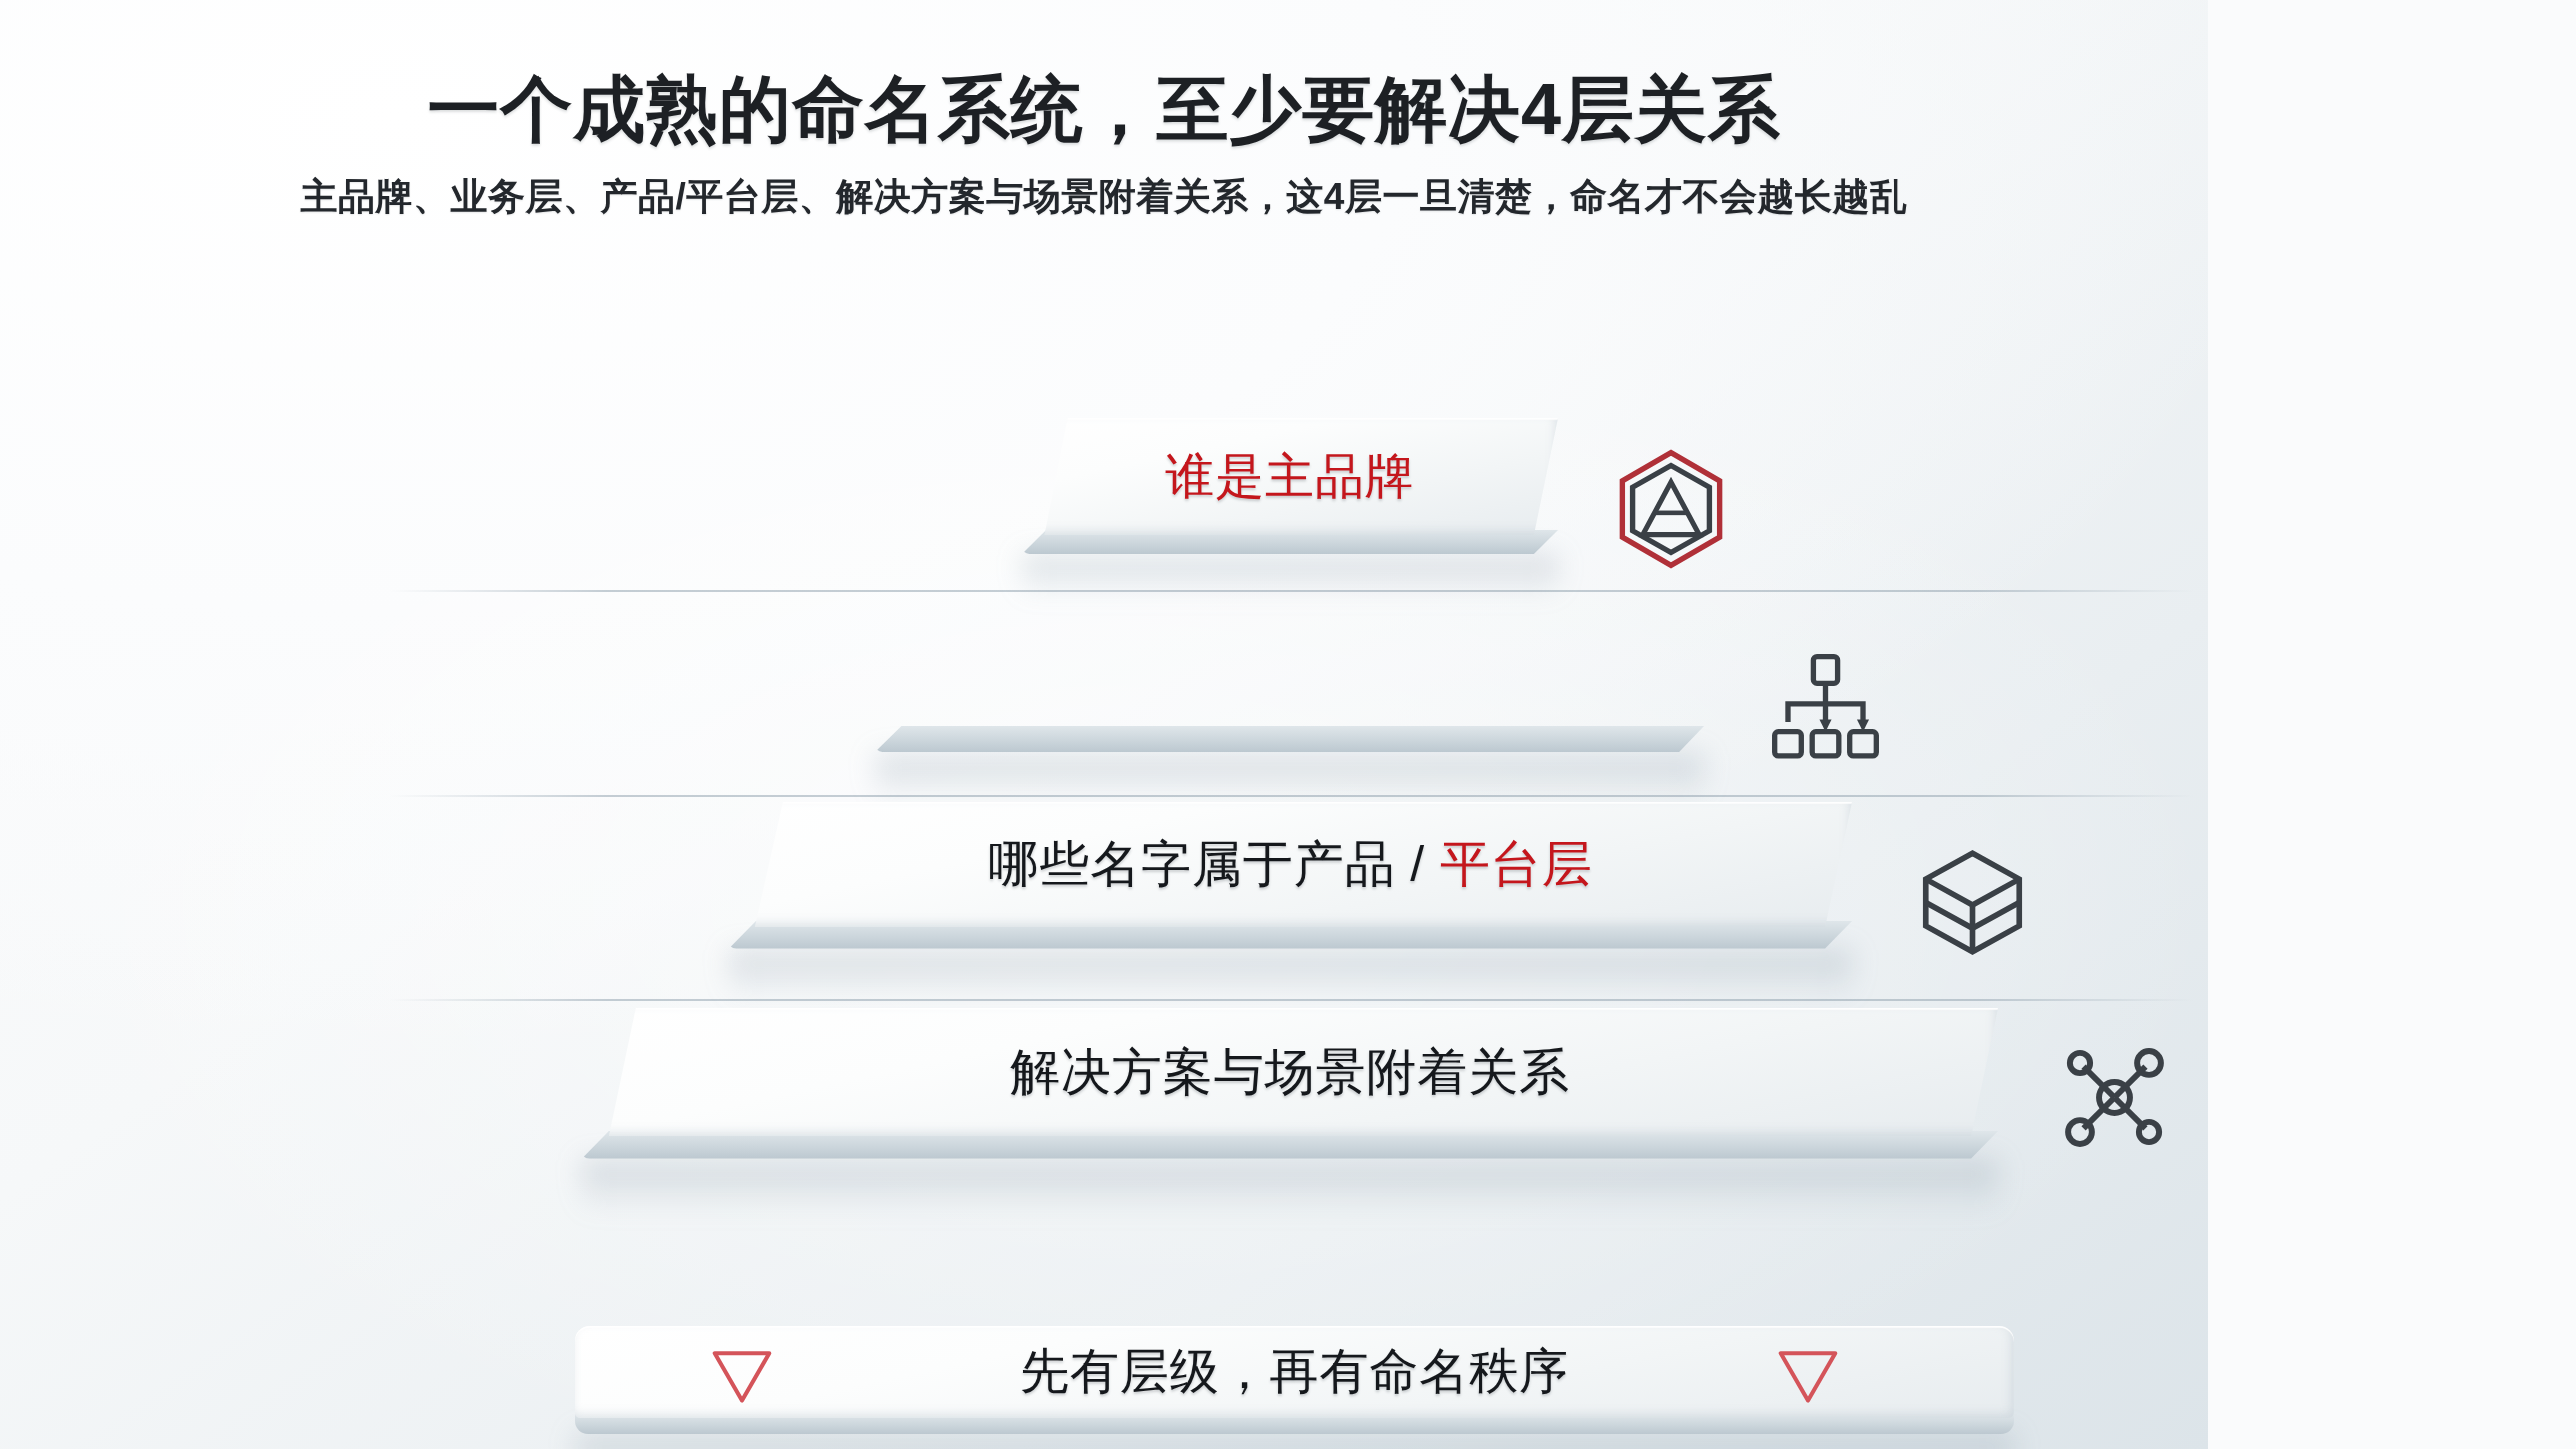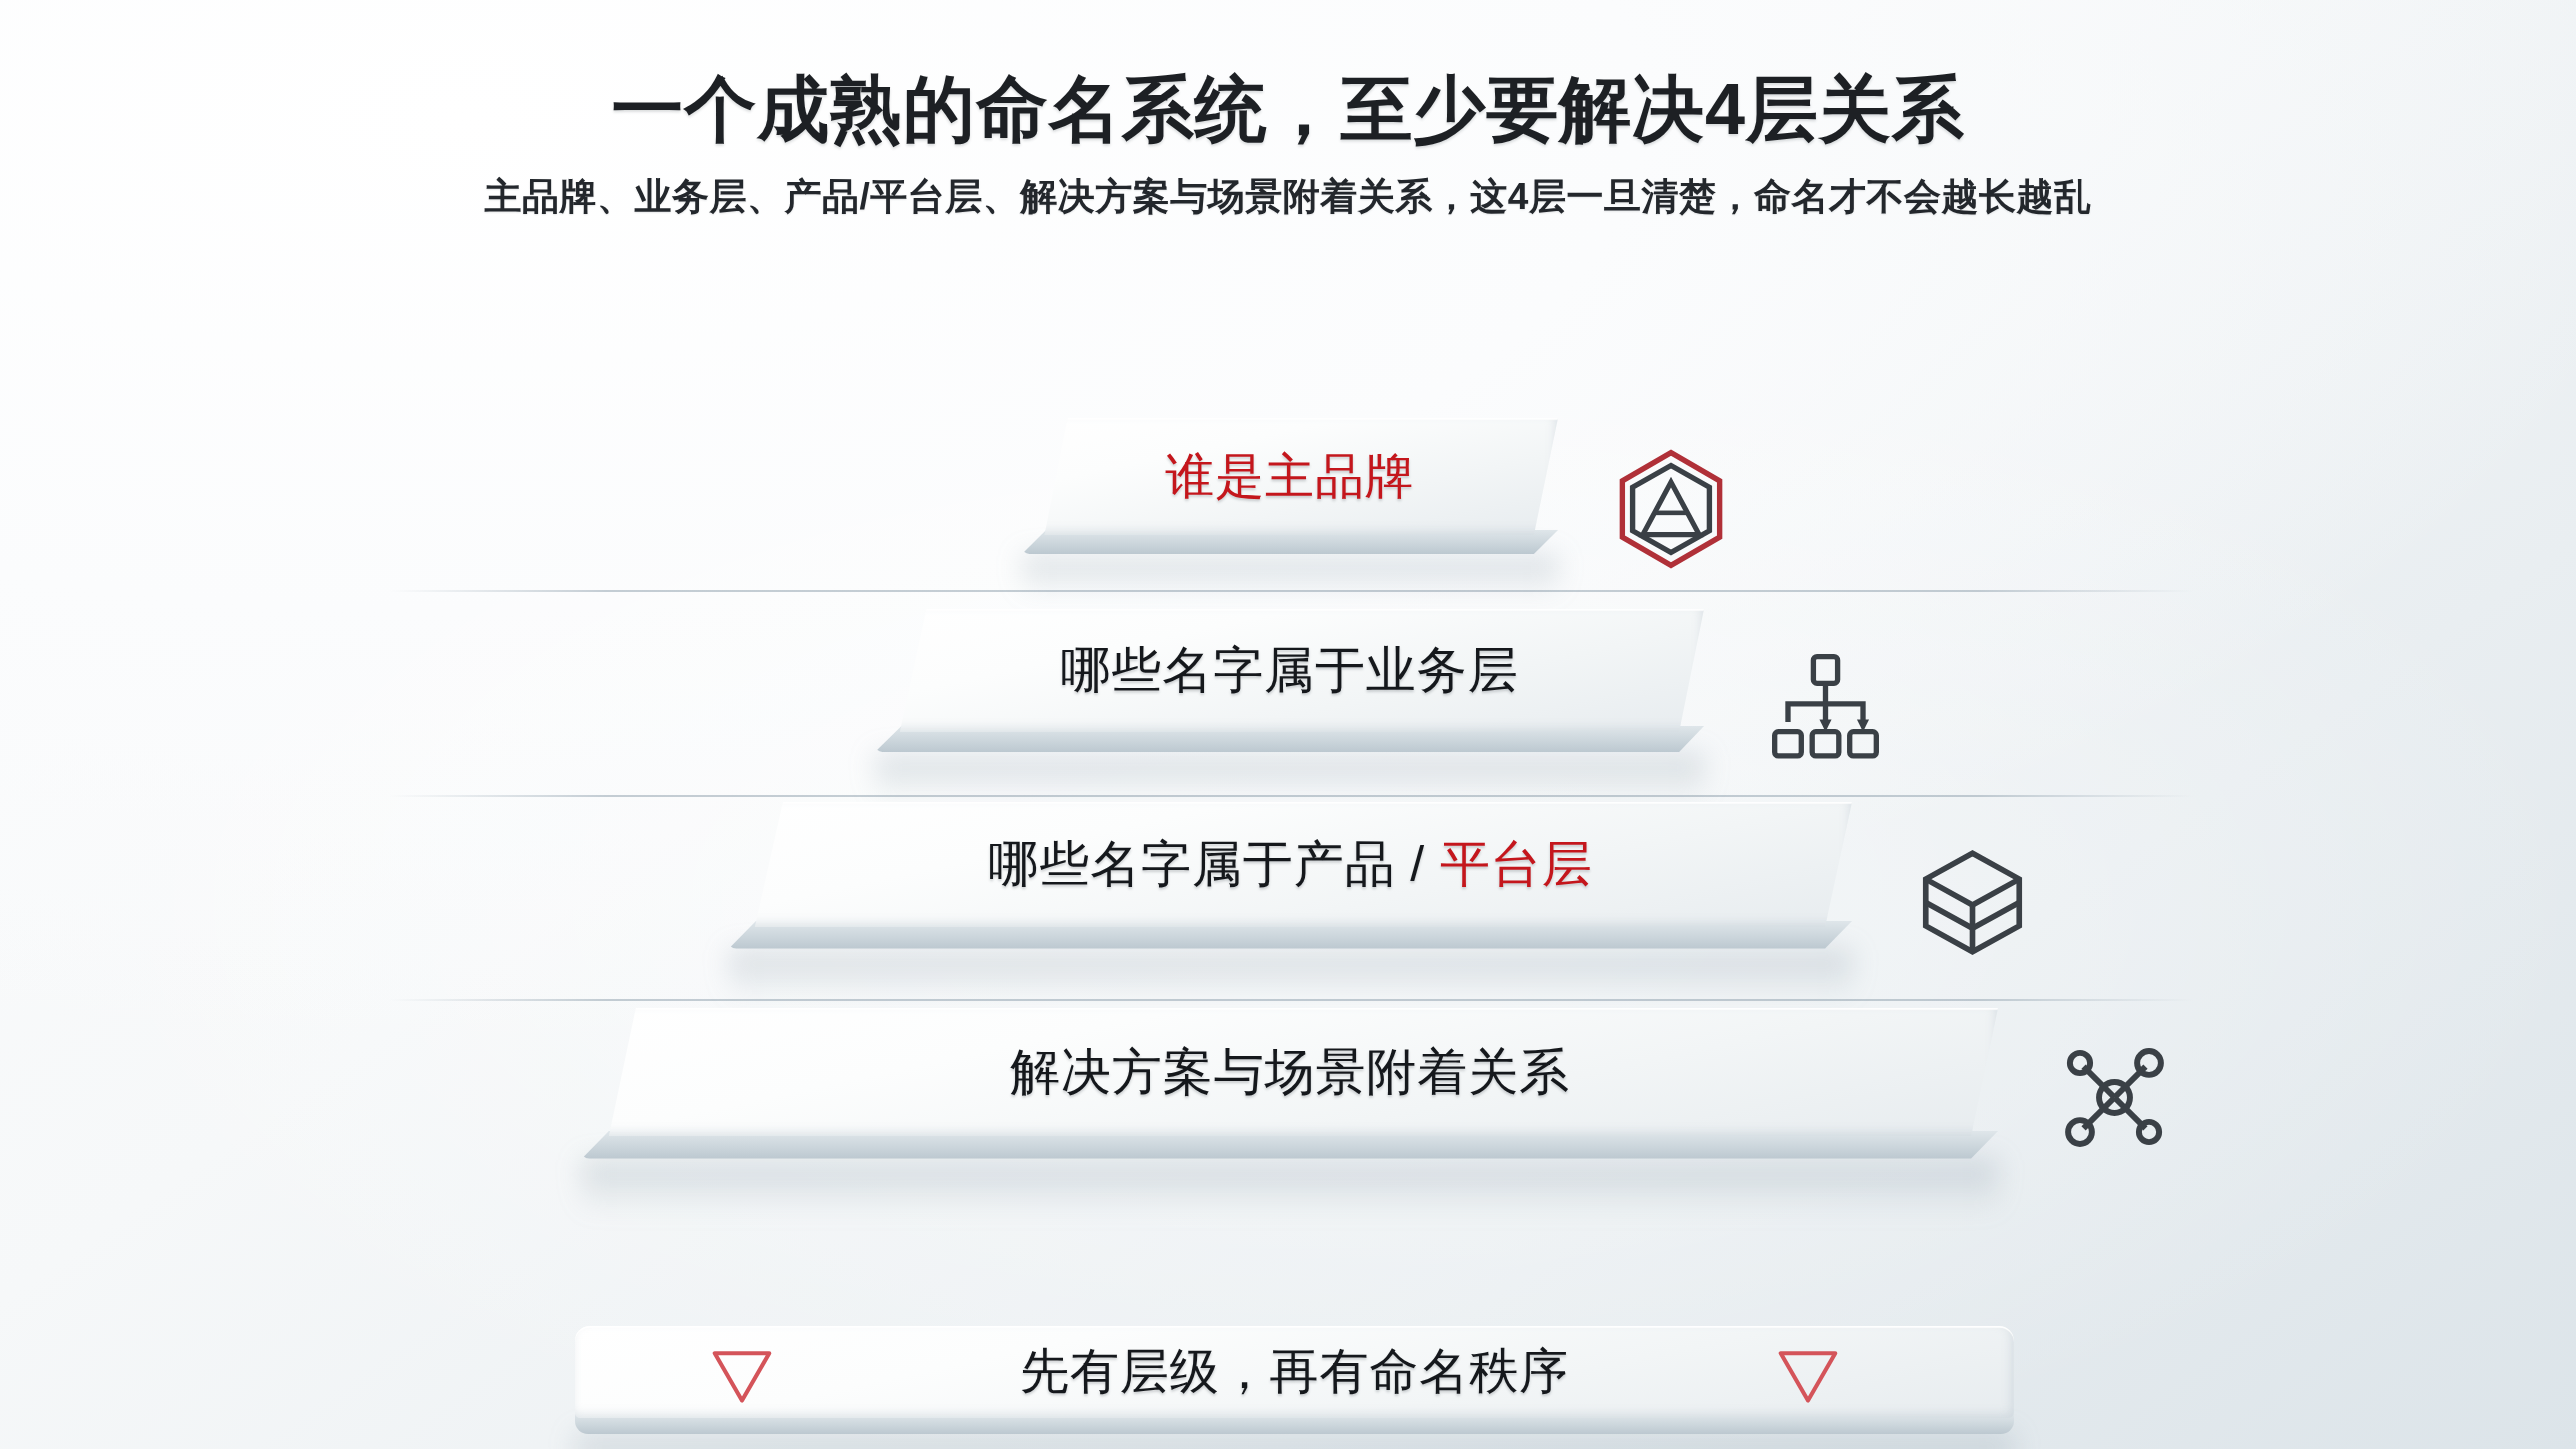--- a/index.html
+++ b/index.html
@@ -3,21 +3,21 @@
 <meta charset="utf-8">
 <style>
   html,body{margin:0;padding:0;}
   body{
     width:2576px;height:1450px;
     font-family:"Liberation Sans","DejaVu Sans",sans-serif;
     background:#fafbfc;
     overflow:hidden;
   }
   #stage{
-    position:relative;width:2576px;height:1450px;
+    position:relative;width:2208px;height:1450px;
     background:
       radial-gradient(120% 90% at 18% 8%, #ffffff 0%, #fbfcfd 38%, rgba(251,252,253,0) 72%),
       linear-gradient(145deg,#fdfdfe 0%,#f6f8f9 40%,#e9eef1 72%,#dce4e9 100%);
   }
   #stage:after{
     content:"";position:absolute;inset:0;pointer-events:none;
     background:radial-gradient(85% 70% at 50% 62%, rgba(255,255,255,.55) 0%, rgba(255,255,255,0) 60%);
   }
 
   
@@ -104,23 +104,20 @@
         <polygon points="50,6 88,28 88,72 50,94 12,72 12,28" fill="none" stroke="#b03038" stroke-width="4.2"></polygon>
         <polygon points="50,16 80,33 80,67 50,84 20,67 20,33" fill="none" stroke="#3a4046" stroke-width="4.2"></polygon>
         <polygon points="50,29 72,70 28,70" fill="none" stroke="#3a4046" stroke-width="4"></polygon>
         <line x1="38" y1="53" x2="62" y2="53" stroke="#3a4046" stroke-width="3.6"></line>
       </svg>
     </div>
 
     <div class="layer" style="left:875px;top:609px;width:829px;height:170px;">
       <div class="drop" style="top:145px;height:48px;"></div>
       <div class="side" style="top:117px;height:26px;clip-path:polygon(3.2% 0,100% 0,97% 100%,0 100%);border-radius:0 0 7.3px 7.3px;"></div>
-      <div class="face" style="height:123px;clip-path:polygon(6.2% 0,100% 0,97% 100%,3% 100%);">
-        <span class="label" style="font-size:50px;"><span>哪些名字属于业务层</span></span>
-      </div>
     </div>
 
     <div class="side-icon" style="left:1759px;top:641px;width:133px;height:133px;">
       <svg width="121" height="121" viewBox="0 0 100 100" aria-hidden="true">
         <rect x="40" y="8" width="20" height="22" rx="3" fill="none" stroke="#3a4046" stroke-width="4.4"></rect>
         <line x1="50" y1="30" x2="50" y2="47" stroke="#3a4046" stroke-width="4.4"></line>
         <polyline points="19,62 19,47 81,47 81,62" fill="none" stroke="#3a4046" stroke-width="4.4"></polyline>
         <line x1="50" y1="47" x2="50" y2="62" stroke="#3a4046" stroke-width="4.4"></line>
         <polygon points="50,70 45,60 55,60" fill="#3a4046"></polygon>
         <polygon points="81,70 76,60 86,60" fill="#3a4046"></polygon>

